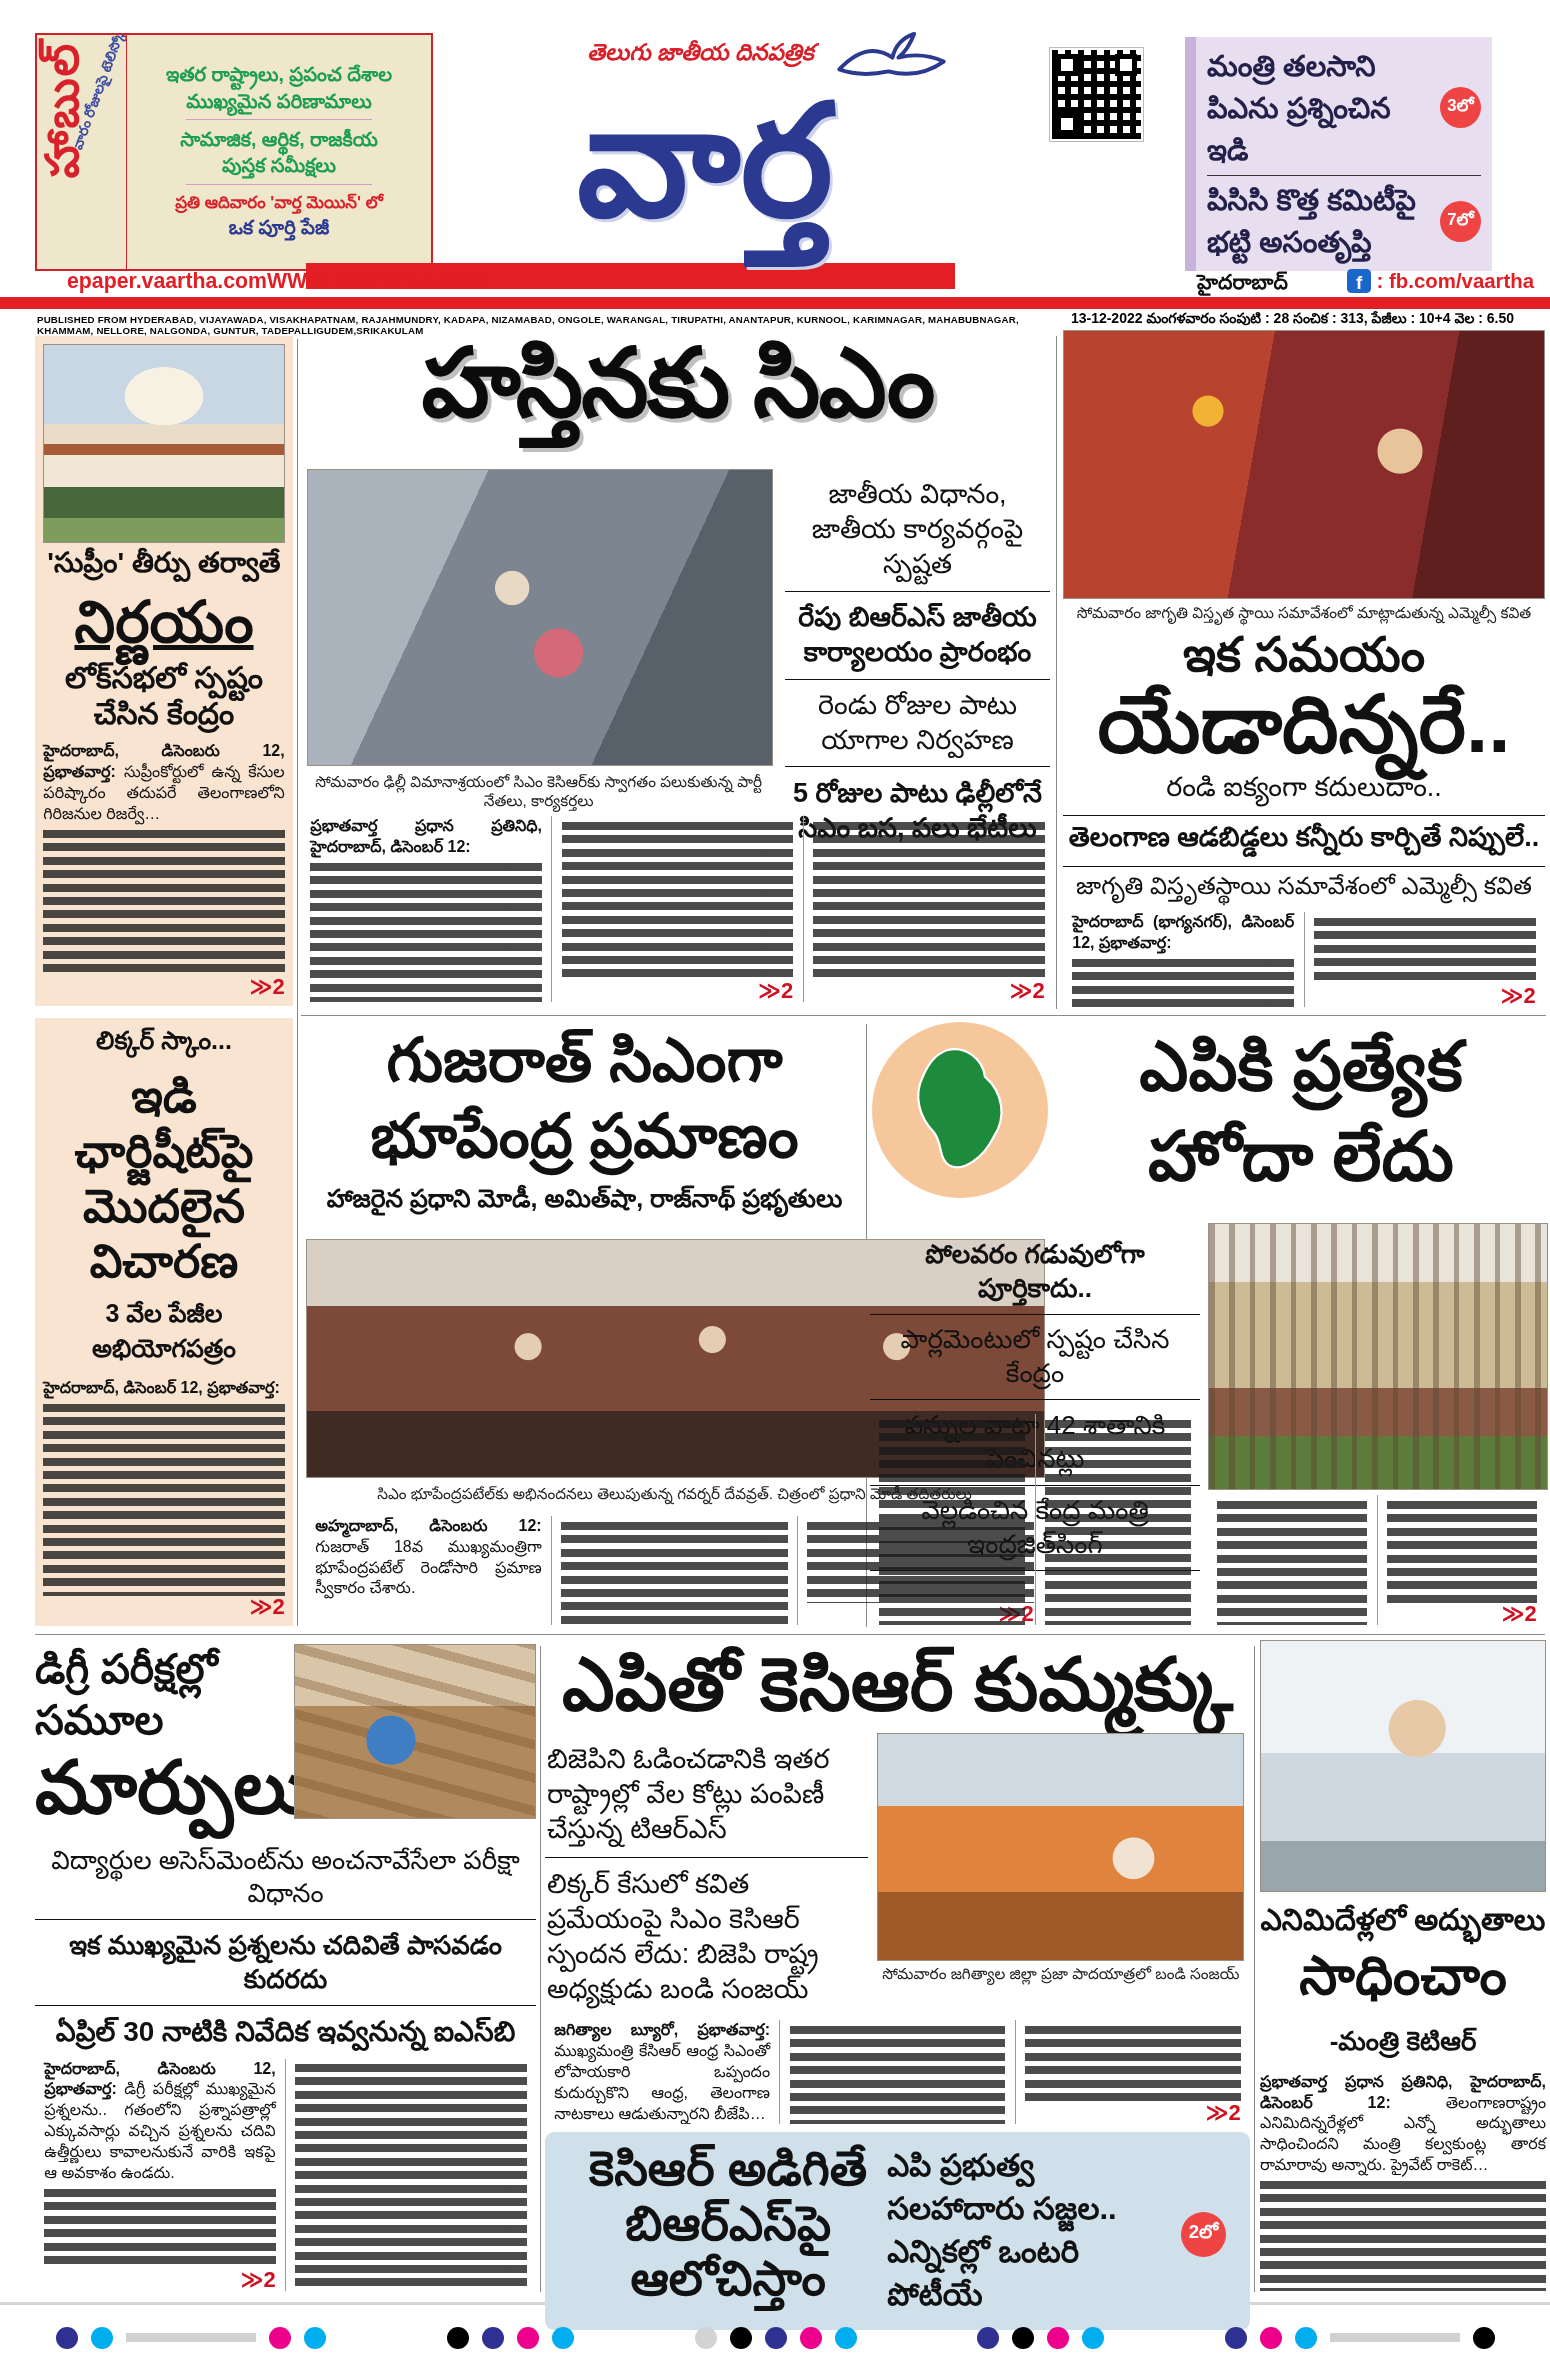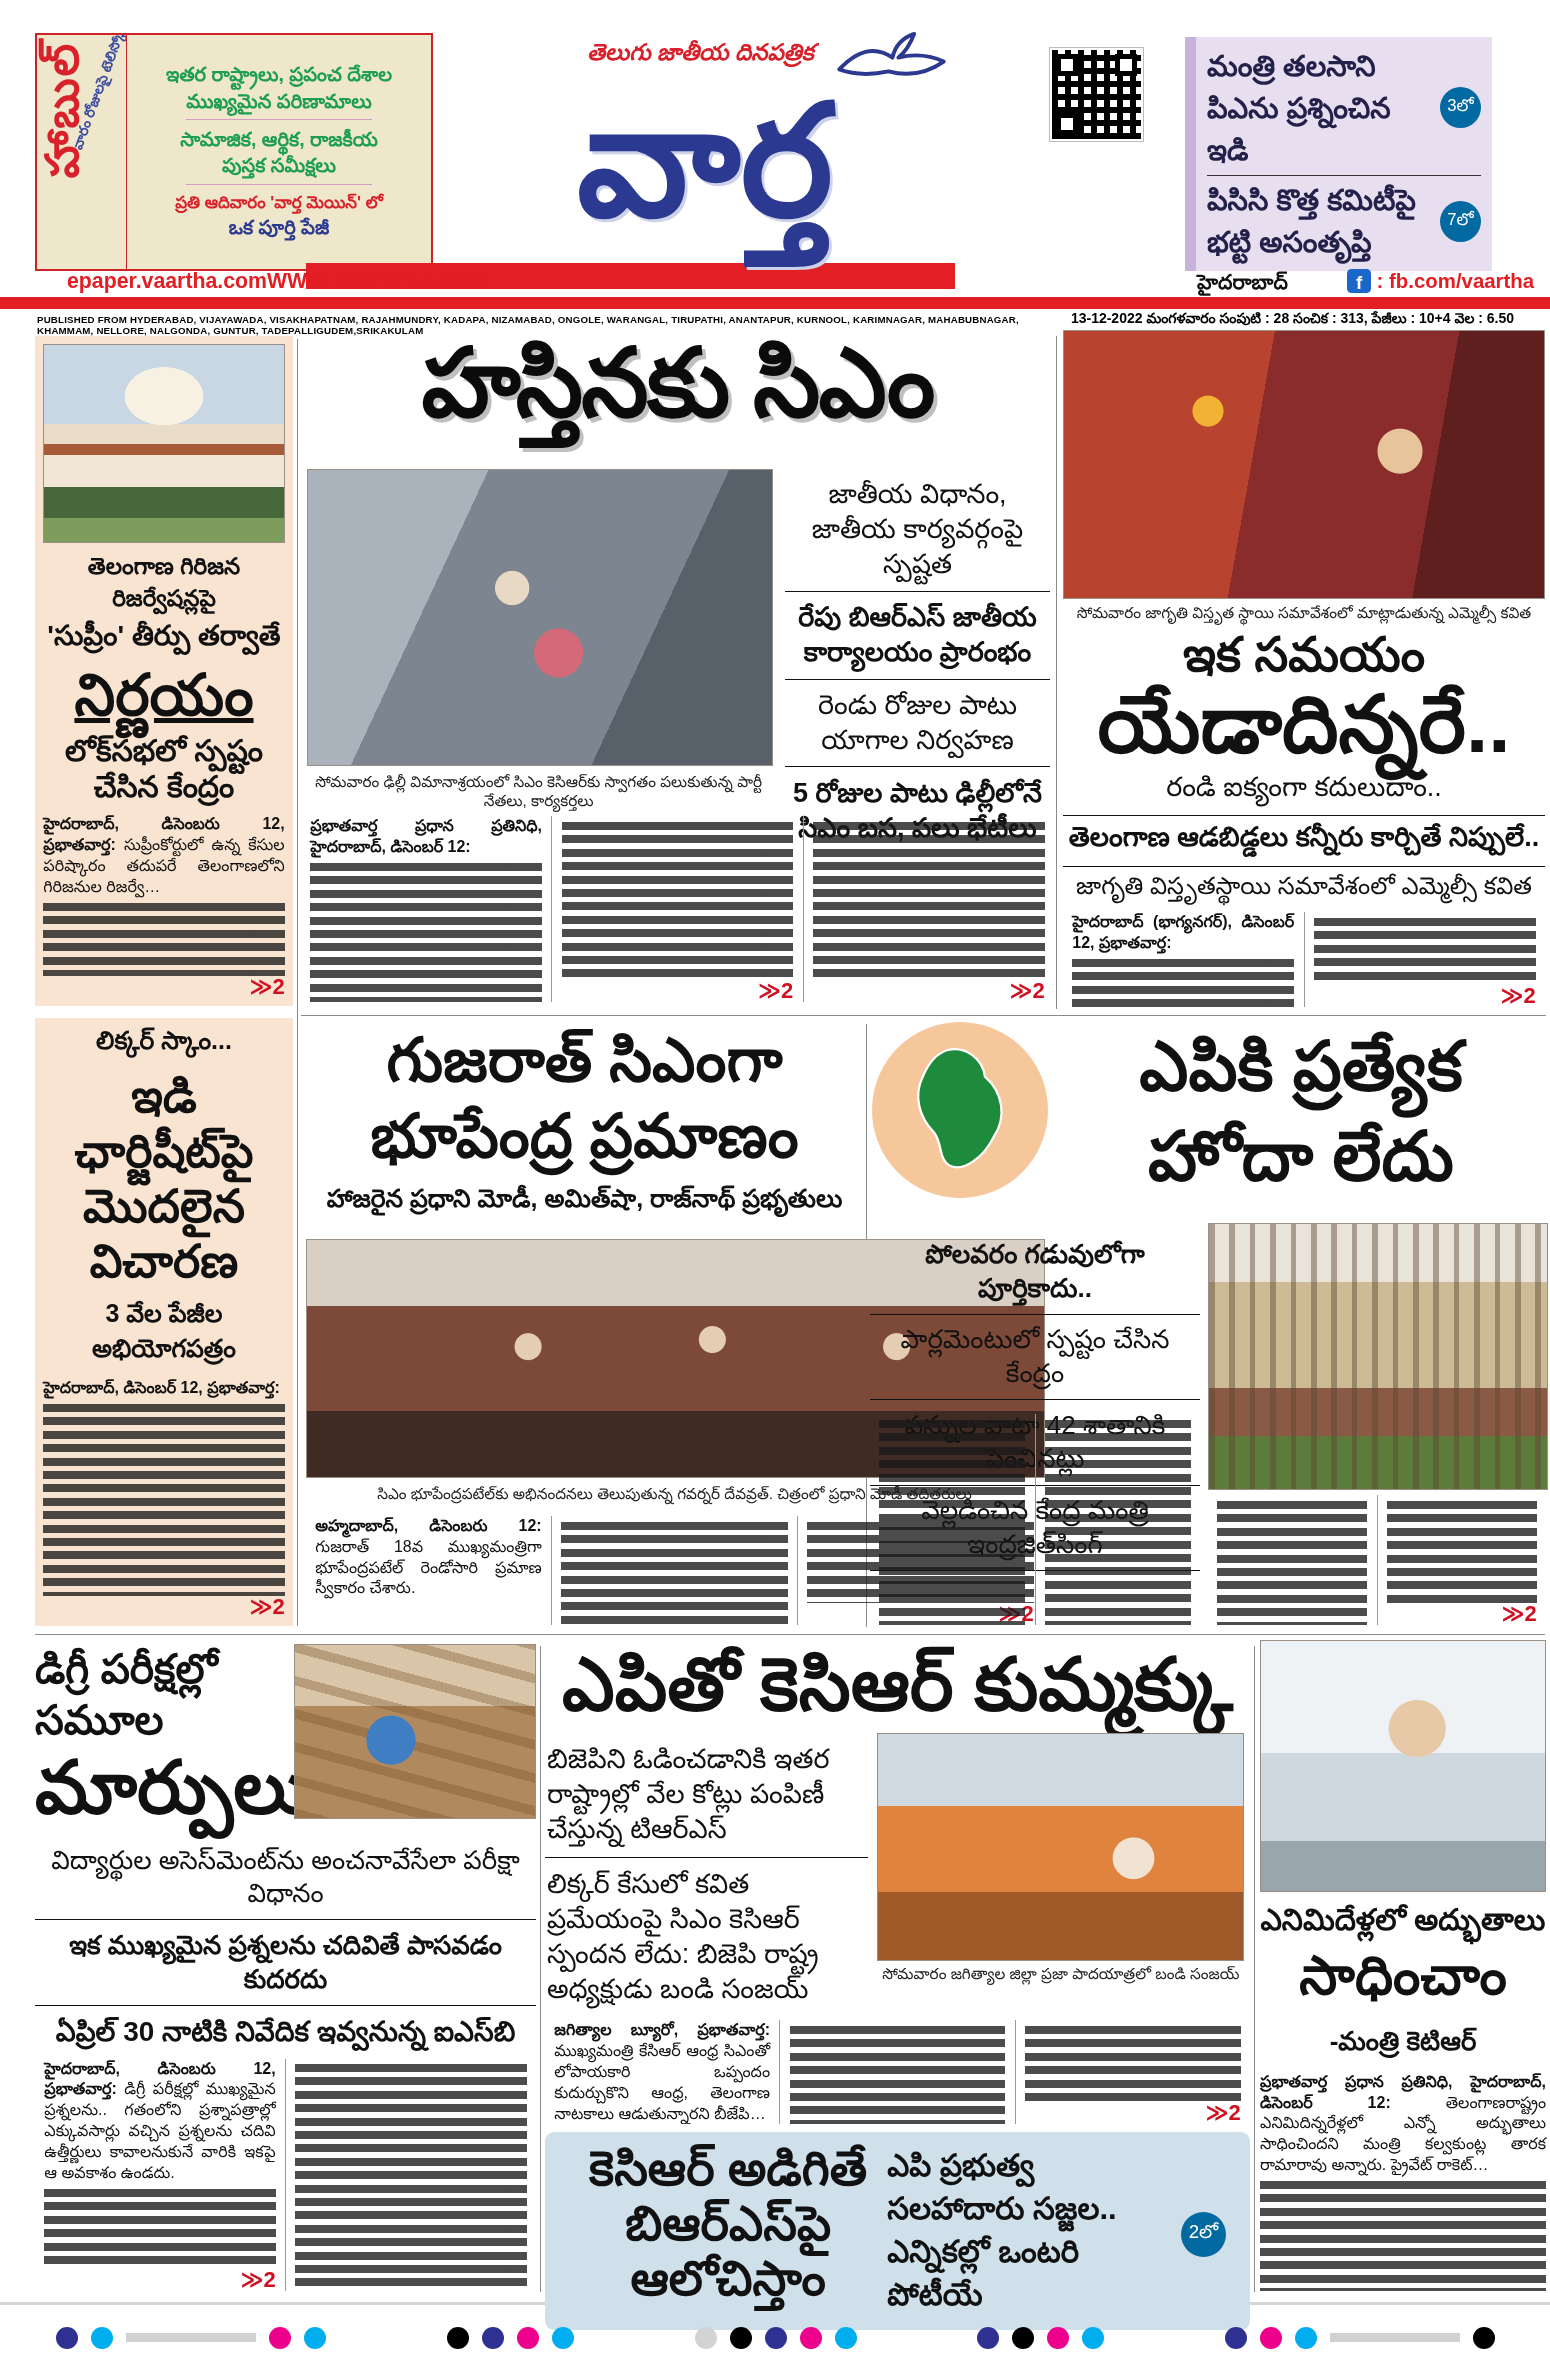--- a/index.html
+++ b/index.html
@@ -23,21 +23,21 @@
   .logo{color:#2b3990;font-weight:900;font-size:156px;line-height:218px;text-align:center;
         text-shadow:2.8px 2.8px 0 #cdd2e8;}
   .qr{background:
       repeating-linear-gradient(0deg,#000 0 6.5px,transparent 6.5px 13px),
       repeating-linear-gradient(90deg,#000 0 6.5px,#fff 6.5px 13px);
       border:2.8px solid #fff;outline:0.9px solid #bbb;}
   .qr i{position:absolute;width:22px;height:22px;border:5.6px solid #000;background:#fff;box-sizing:border-box;}
   .hbox{background:#e7def0;border-left:11px solid #c5b3d9;display:flex;flex-direction:column;justify-content:space-around;padding:5.6px 11px;}
   .hb-item{display:flex;align-items:center;justify-content:space-between;gap:7.4px;}
   .hb-text{font-size:29px;line-height:1.45;font-weight:700;color:#23204a;}
-  .badge{width:41px;height:41px;border-radius:50%;background:#0369a1;color:#fff;font-weight:400;
+  .badge{width:41px;height:41px;border-radius:50%;background:#ef4444;color:#fff;font-weight:700;
          font-size:16.7px;display:flex;align-items:center;justify-content:center;flex:none;}
   .hb-div{border-top:1.9px solid #333;}
   .urltext{color:#e31e24;font-weight:800;font-size:21.3px;}
   .edition{font-weight:800;font-size:20.4px;color:#111;}
   .fbrow{display:flex;align-items:center;gap:5.6px;}
   .fbicon{width:24px;height:24px;border-radius:4.6px;background:#1b66c9;color:#fff;font-weight:900;
           font-size:18.6px;display:flex;align-items:flex-end;justify-content:center;line-height:1;}
   .fbtext{color:#e31e24;font-weight:800;font-size:20.4px;}
   .pub{font-size:9.7px;font-weight:600;letter-spacing:0.2px;color:#000;}
   .issue{font-size:14px;font-weight:800;color:#000;text-align:right;}
@@ -177,21 +177,20 @@
   <div class="rule-v" style="left:1056px;top:336px;height:673px;"></div>
   <div class="rule-v" style="left:866px;top:1024px;height:603px;"></div>
   <div class="rule-v" style="left:540px;top:1646px;height:646px;"></div>
   <div class="rule-v" style="left:1254px;top:1646px;height:646px;"></div>
   <div class="rule-h" style="left:301px;top:1015px;width:1245px;"></div>
   <div class="rule-h" style="left:35px;top:1634px;width:1510px;"></div>
   <div class="rule-h" style="left:0;top:2302px;width:1551px;height:2.8px;background:#d5d5d5;"></div>
 
   <div class="abs panel" style="left:35px;top:336px;width:258px;height:670px;">
     <div class="photo ph-court" style="height:197px;"></div>
-    <div class="h-kick" style="font-size:23px;margin-top:9.3px;">తెలంగాణ గిరిజన రిజర్వేషన్లపై</div>
     <div class="h-kick" style="font-size:28px;margin-top:3.7px;">'సుప్రీం' తీర్పు తర్వాతే</div>
     <div class="h-supreme" style="margin-top:5.6px;">నిర్ణయం</div>
     <div class="centersub" style="font-size:30px;line-height:1.2;margin-top:7.4px;">లోక్‌సభలో స్పష్టం చేసిన కేంద్రం</div>
     <p class="body-p" style="margin-top:9.3px;"><b class="dl">హైదరాబాద్, డిసెంబరు 12, ప్రభాతవార్త:</b> <span>సుప్రీంకోర్టులో ఉన్న కేసుల పరిష్కారం తదుపరే తెలంగాణలోని గిరిజనుల రిజర్వే…</span></p>
     <div class="faux"></div>
     <div class="jump">≫2</div>
   </div>
 
   <div class="abs panel" style="left:35px;top:1018px;width:258px;height:608px;">
     <div class="h-kick" style="font-size:25px;">లిక్కర్ స్కాం...</div>

